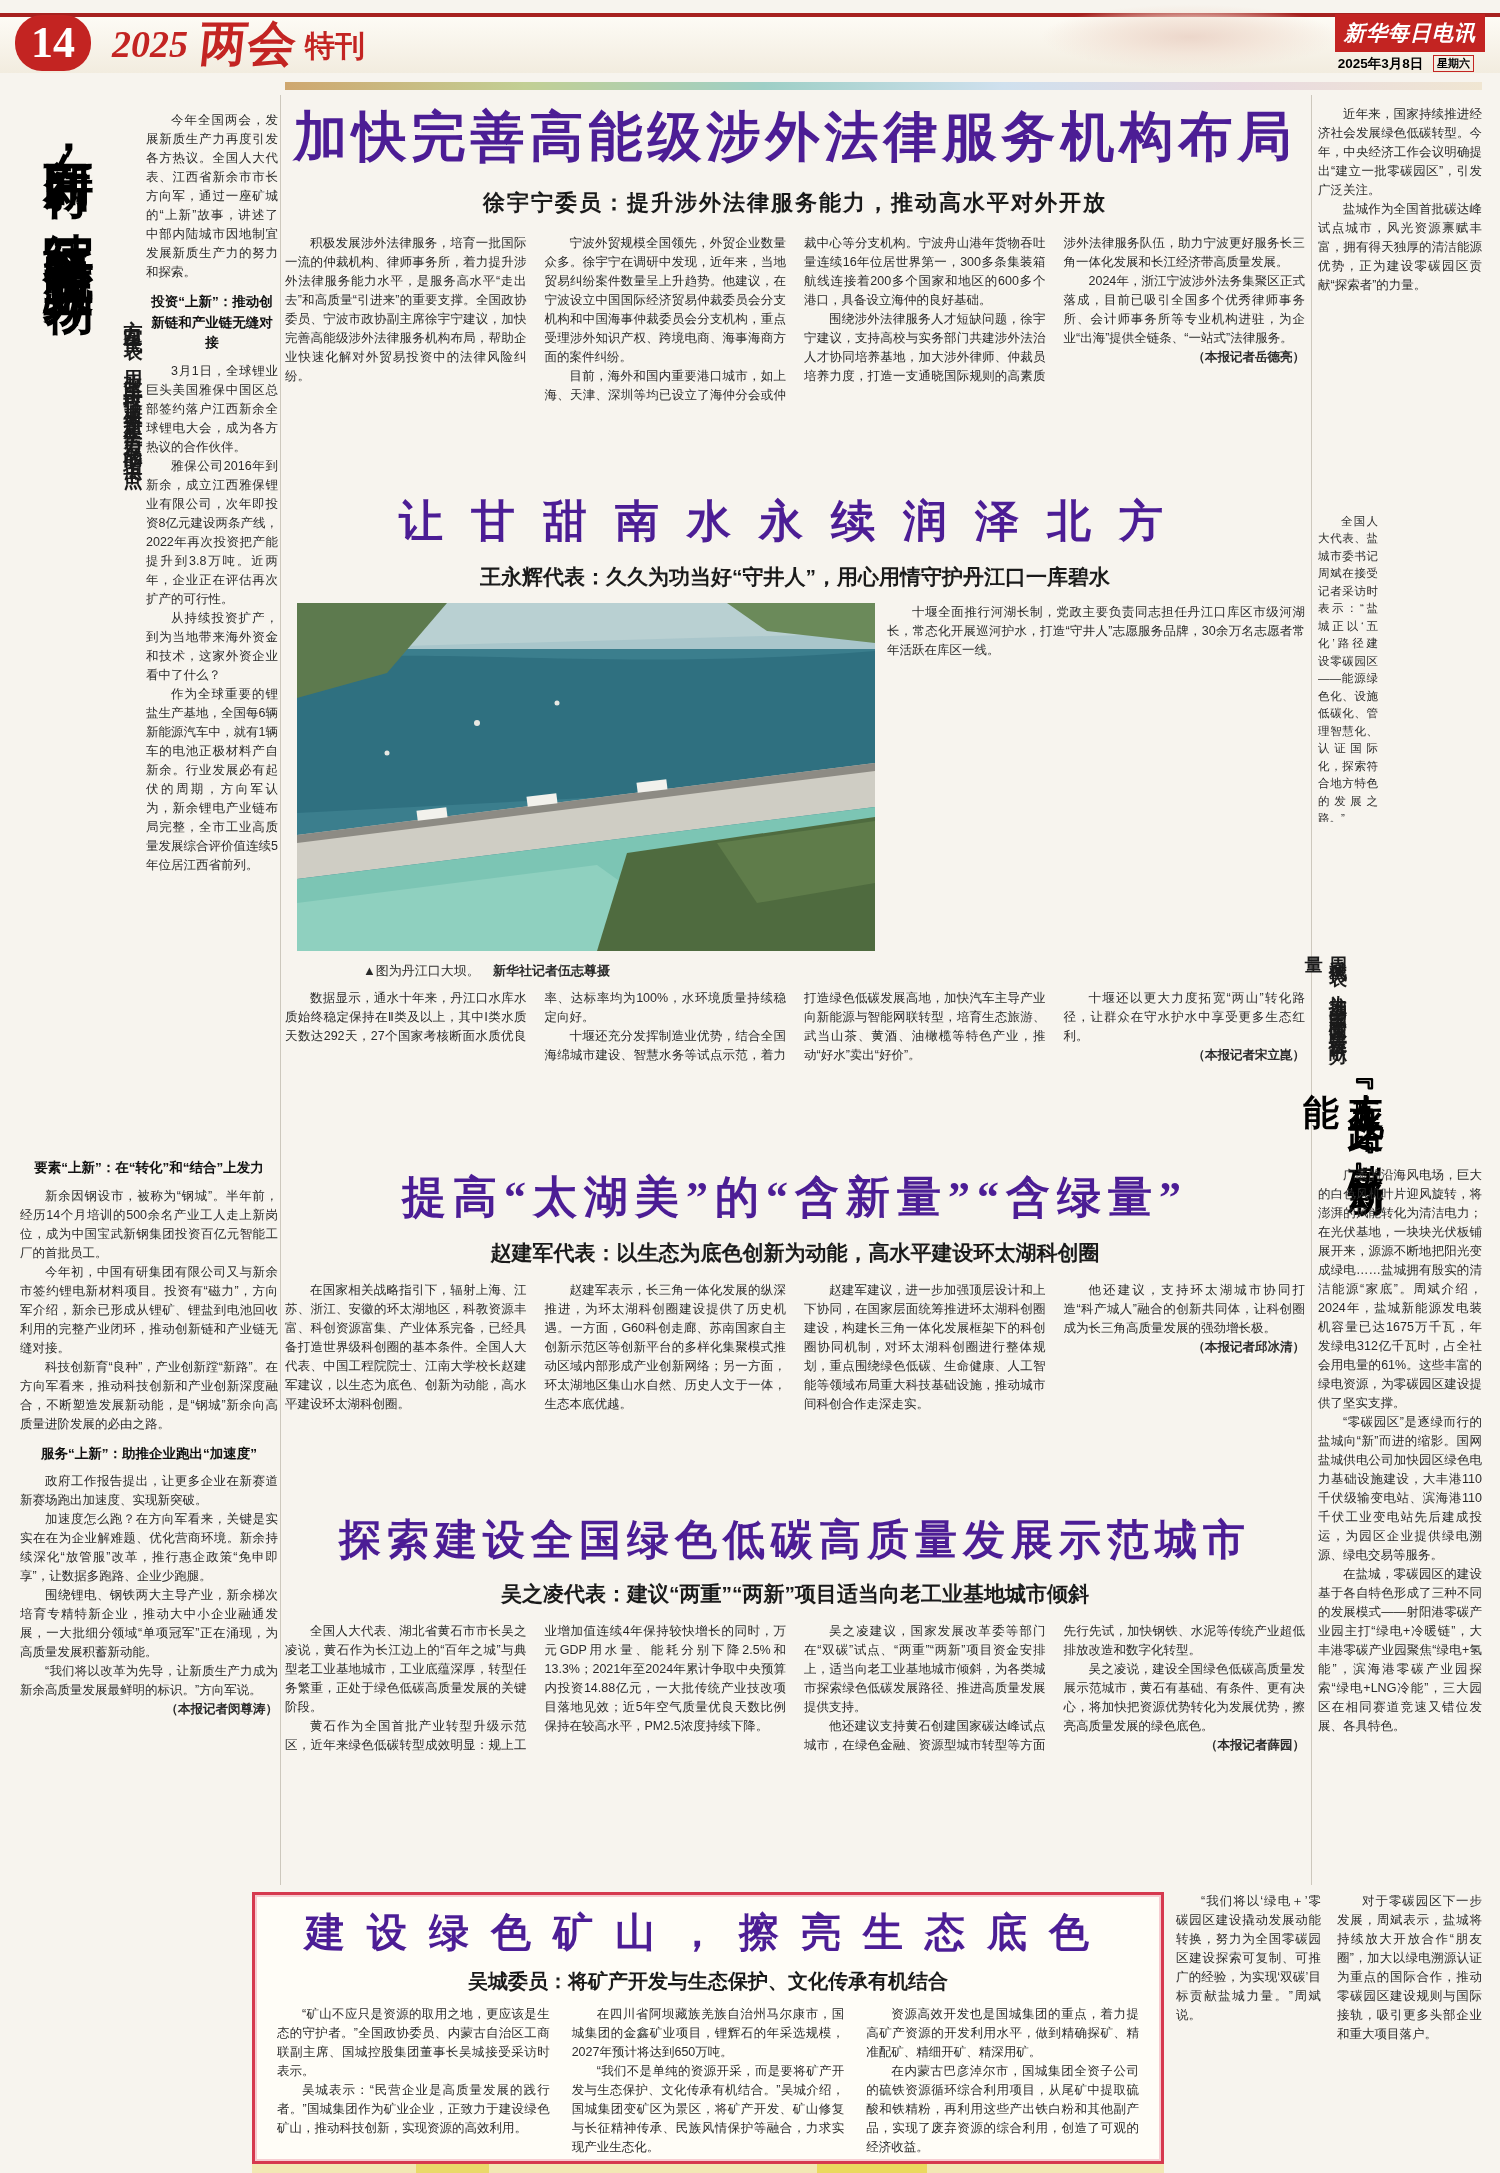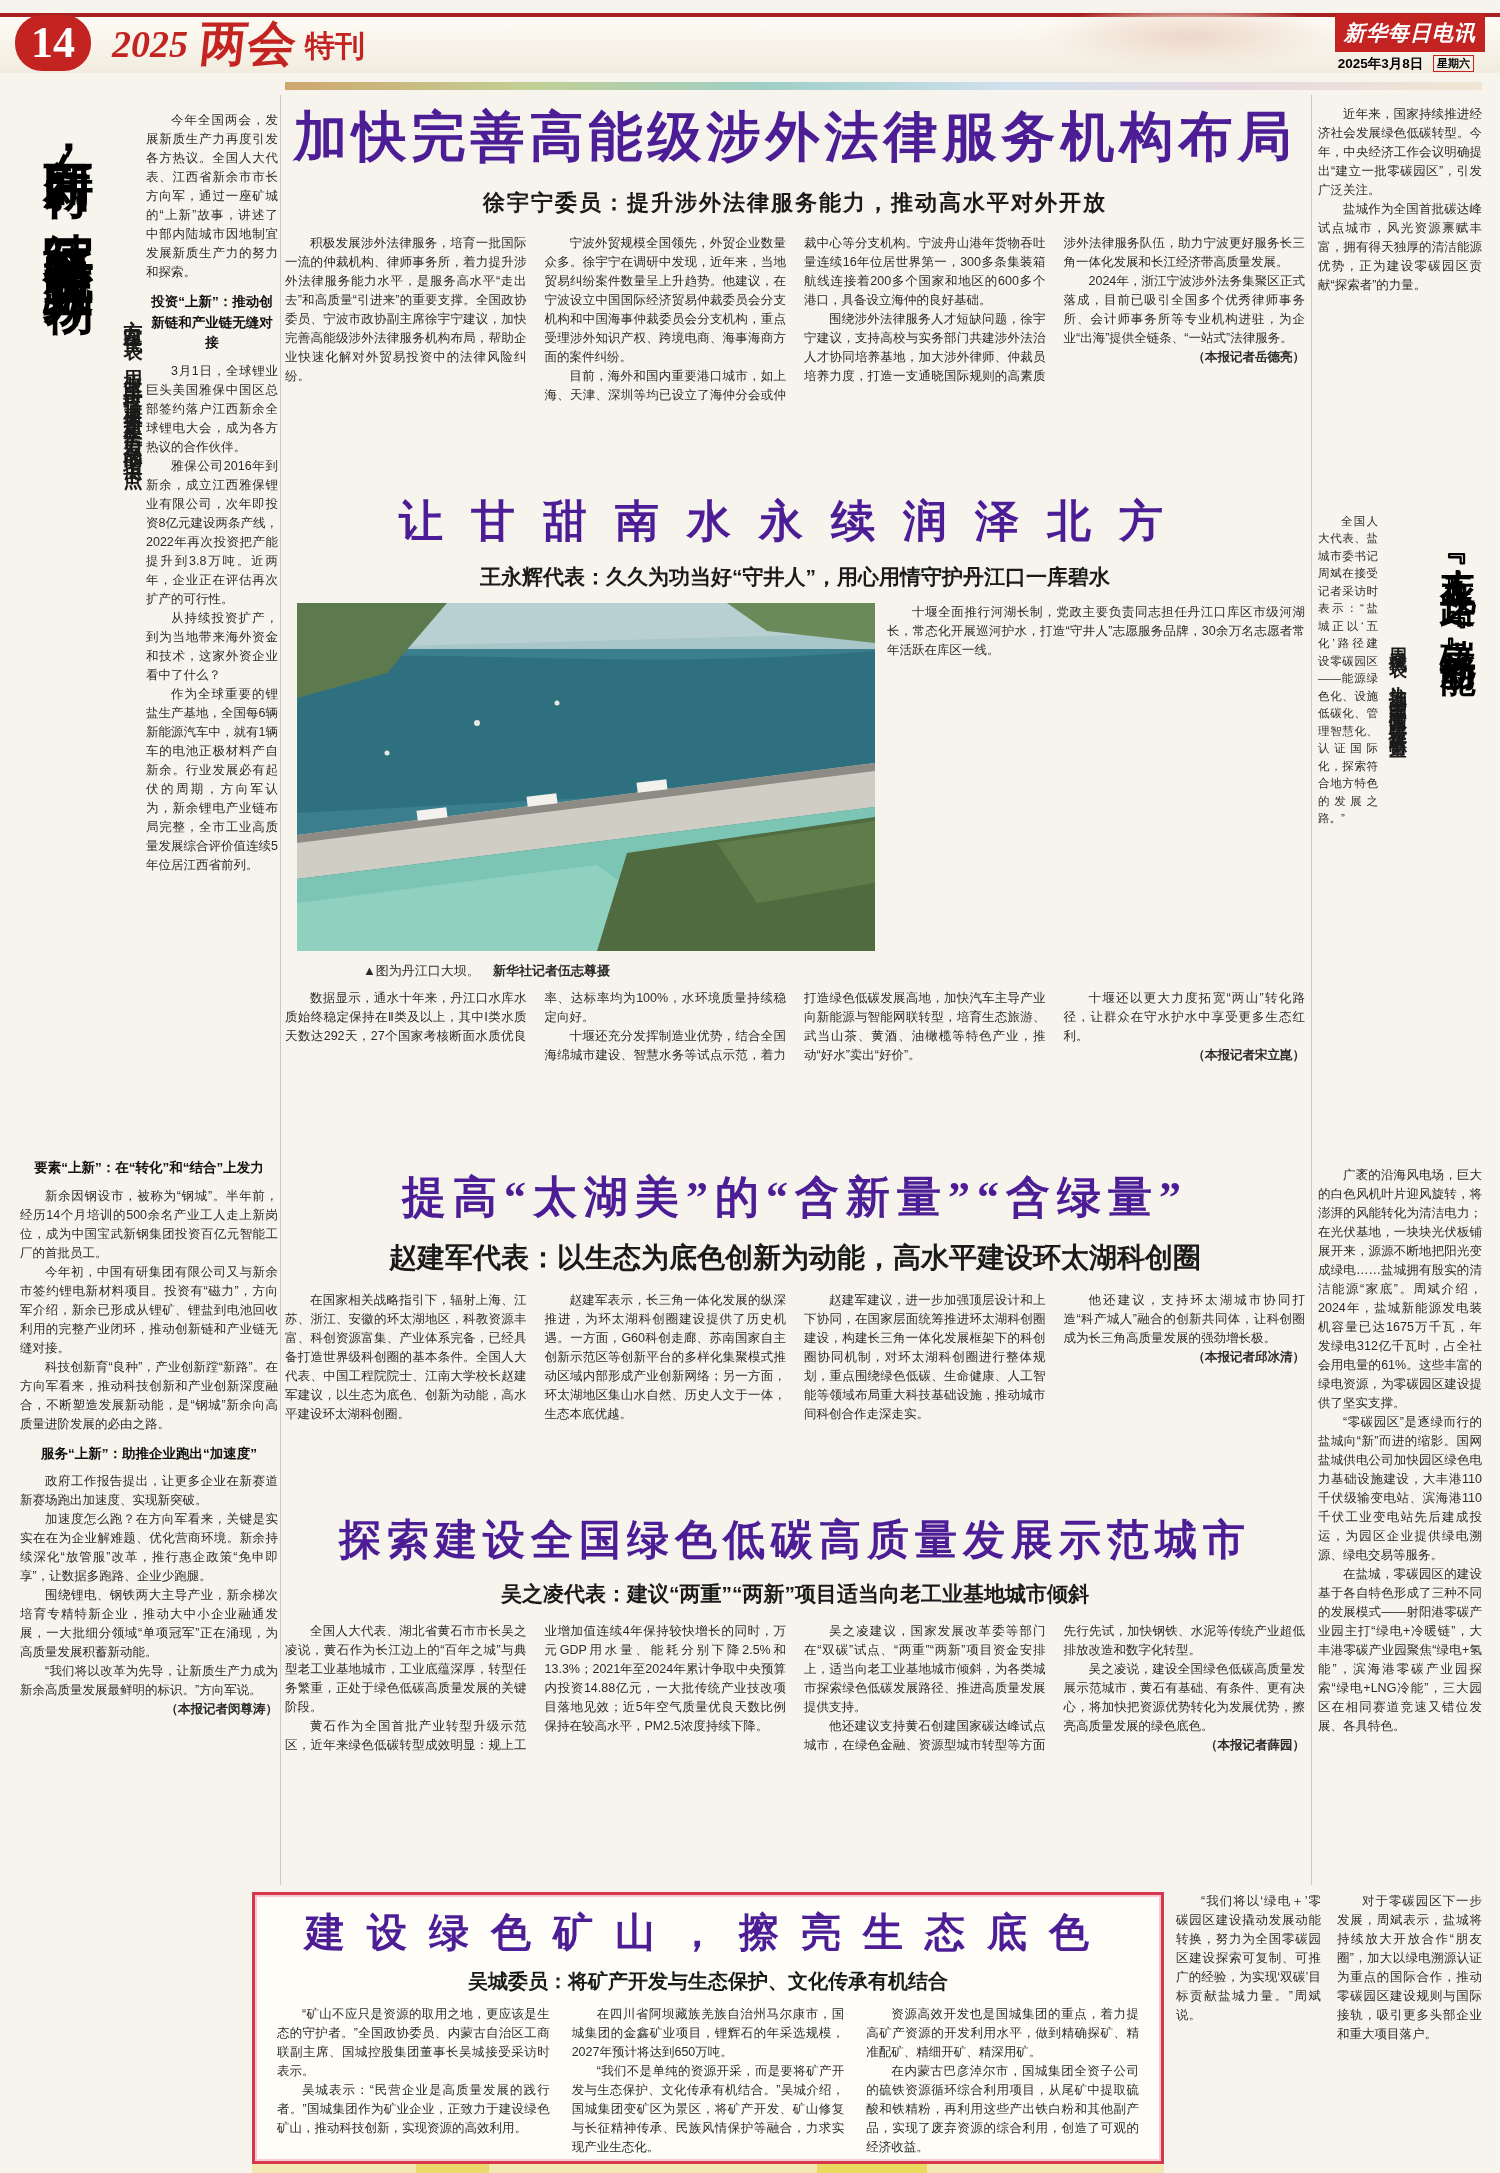--- a/index.html
+++ b/index.html
@@ -40,21 +40,21 @@
   
   .rail-left{position:absolute;left:20px;top:95px;width:258px;height:1790px;}
   .rail-left .row1{display:flex;height:1045px;}
   .rail-left .vhead-big{width:80px;font-size:50px;padding-top:18px;}
   .rail-left .vhead-sub{width:46px;font-size:19px;padding-top:210px;}
   .rail-left .body1{flex:1;overflow:hidden;padding-top:16px;}
   .rail-left .body2{height:735px;overflow:hidden;padding-top:8px;}
 
   .rail-right{position:absolute;left:1318px;top:95px;width:164px;height:1790px;}
   .rail-right .blk1{height:408px;overflow:hidden;padding-top:10px;}
-  .rail-right .row2{display:flex;height:645px;}
+  .rail-right .row2{display:flex;height:645px;flex-direction:column;}
   .rail-right .nbody{width:60px;overflow:hidden;}
   .rail-right .nbody p{font-size:11.5px;}
   .rail-right .vhead-sub{width:32px;font-size:18px;padding-top:120px;letter-spacing:4px;}
   .rail-right .vhead-big{width:70px;font-size:36px;letter-spacing:4px;padding-top:26px;}
   .rail-right .blk3{height:720px;overflow:hidden;padding-top:8px;}
 
   
   .sec{position:absolute;left:285px;width:1020px;}
   .hl{font-family:"Liberation Serif",serif;font-weight:900;color:#4c1d95;text-align:center;white-space:nowrap;}
   .sh{text-align:center;font-weight:bold;color:#1a1a1a;}
@@ -70,21 +70,21 @@
   .a3mid{display:flex;height:352px;}
   .a3mid .ltxt{width:300px;columns:2;column-gap:14px;overflow:hidden;}
   .a3mid .photo{width:578px;height:348px;margin:0 12px;flex:none;}
   .a3mid .rtxt{flex:1;overflow:hidden;}
   .caption{font-size:13px;margin:6px 0 8px;text-indent:6em;}
   .caption b{font-weight:bold;}
   #a3 .lower{columns:4;column-gap:18px;height:178px;overflow:hidden;}
 
   #a4{top:1168px;height:338px;}
   #a4 .hl{font-size:44px;letter-spacing:7px;}
-  #a4 .sh{font-size:28px;margin:12px 0 14px;}
+  #a4 .sh{font-size:21px;margin:12px 0 14px;}
   #a4 .body{columns:4;column-gap:18px;height:240px;}
 
   #a5{top:1512px;height:372px;}
   #a5 .hl{font-family:"Liberation Sans",sans-serif;font-weight:900;font-size:42px;letter-spacing:6px;}
   #a5 .sh{font-size:21px;margin:12px 0 14px;text-align:center;}
   #a5 .body{columns:4;column-gap:18px;height:268px;}
 
   
   #a6{position:absolute;left:252px;top:1892px;width:912px;height:272px;background:#fffdf7;
     border:3px solid #d6394f;box-shadow:inset 0 0 0 2px #f6ccd1;box-sizing:border-box;padding:10px 22px 8px;}

